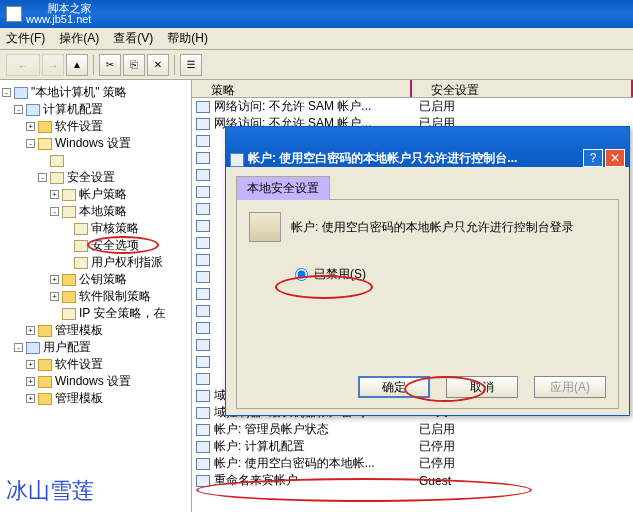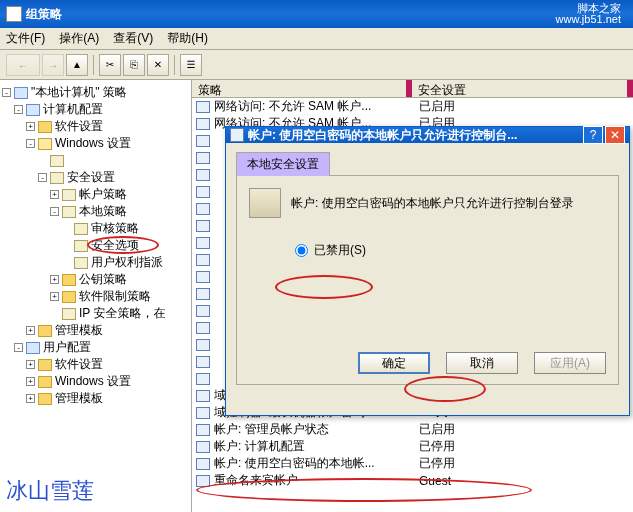--- a/index.html
+++ b/index.html
@@ -18,27 +18,27 @@
 .main{display:flex;height:432px}
 .tree{width:192px;border-right:1px solid #aca899;background:#fff;overflow:hidden;padding:4px 2px}
 .tree-row{display:flex;align-items:center;height:17px;white-space:nowrap}
 .exp{width:9px;height:9px;border:1px solid #888;background:#fff;margin-right:3px;font-size:8px;line-height:7px;text-align:center;cursor:pointer}
 .fold{width:14px;height:12px;background:#f7d56b;border:1px solid #c5a22e;margin-right:3px}
 .fold.open{background:#ffe9a8}
 .dico{width:14px;height:12px;background:#d6e8ff;border:1px solid #6a8cc7;margin-right:3px}
 .sico{width:14px;height:12px;background:#f5f0d0;border:1px solid #b0a060;margin-right:3px}
 .list{flex:1;background:#fff;overflow:hidden}
 .lhead{display:flex;height:18px;background:#ece9d8;border-bottom:1px solid #aca899}
-.lhead div{padding:2px 6px;border-right:6px solid #be185d}
+.lhead div{padding:2px 19px;border-right:2px solid #be185d}
 .lrow{display:flex;height:17px;align-items:center}
 .lrow .lic{width:14px;height:12px;background:#e8f0fc;border:1px solid #5a7fb8;margin:0 4px}
 .lrow .c1{width:205px;overflow:hidden;white-space:nowrap}
 .lrow .c2{overflow:hidden;white-space:nowrap}
 .dialog{position:absolute;left:225px;top:126px;width:405px;height:290px;background:#ece9d8;border:1px solid #0a5bc4;box-shadow:2px 2px 6px rgba(0,0,0,0.3)}
-.dlg-title{background:linear-gradient(#1a6fd8,#0a5bc4);height:16px;color:#fff;display:flex;align-items:center;padding:0 4px}
+.dlg-title{background:linear-gradient(#1a6fd8,#0a5bc4);height:40px;color:#fff;display:flex;align-items:flex-end;padding:0 4px}
 .dlg-title .t{flex:1;font-weight:bold;padding-left:4px}
 .dlg-title .cb{width:20px;height:18px;display:flex;align-items:center;justify-content:center;margin-left:2px;border:1px solid #fff;font-family:Arial}
 .dlg-title .cb.x{background:#e85535;color:#fff}
 .dlg-title .cb.q{background:#1a6fd8;color:#fff}
 .tabs{padding:8px 10px 0}
 .tab{display:inline-block;background:#c4b5fd;border:1px solid #aca899;border-bottom:none;padding:3px 10px;position:relative;top:1px;z-index:2}
 .tabpanel{border:1px solid #aca899;background:#ece9d8;padding:12px;height:210px;position:relative}
 .polrow{display:flex;align-items:center}
 .pol-ico{width:32px;height:30px;background:linear-gradient(#f0ead0,#d5ccab);border:1px solid #999;margin-right:10px}
 .radios{margin:24px 0 0 46px}
@@ -50,21 +50,20 @@
 .btn:disabled{color:#999}
 .anno{position:absolute;left:6px;top:476px;color:#2a4fd0;font-size:22px;font-family:"KaiTi","STKaiti",serif}
 .wm2{position:absolute;right:10px;bottom:8px;color:rgba(255,255,255,0.7);font-size:14px;font-style:italic}
 .circ{position:absolute;border:2px solid #d02020;border-radius:50%;pointer-events:none}
 </style>
 </head>
 <body>
 
 <div class="titlebar">
   <div class="ico"></div>
-  <div class="title">组策略</div>
   <div class="wm" style="white-space:pre;text-align:right;line-height:11px">脚本之家
 www.jb51.net</div>
 </div>
 
 <div class="menubar">
   <span>文件(F)</span>
   <span>操作(A)</span>
   <span>查看(V)</span>
   <span>帮助(H)</span>
 </div>

